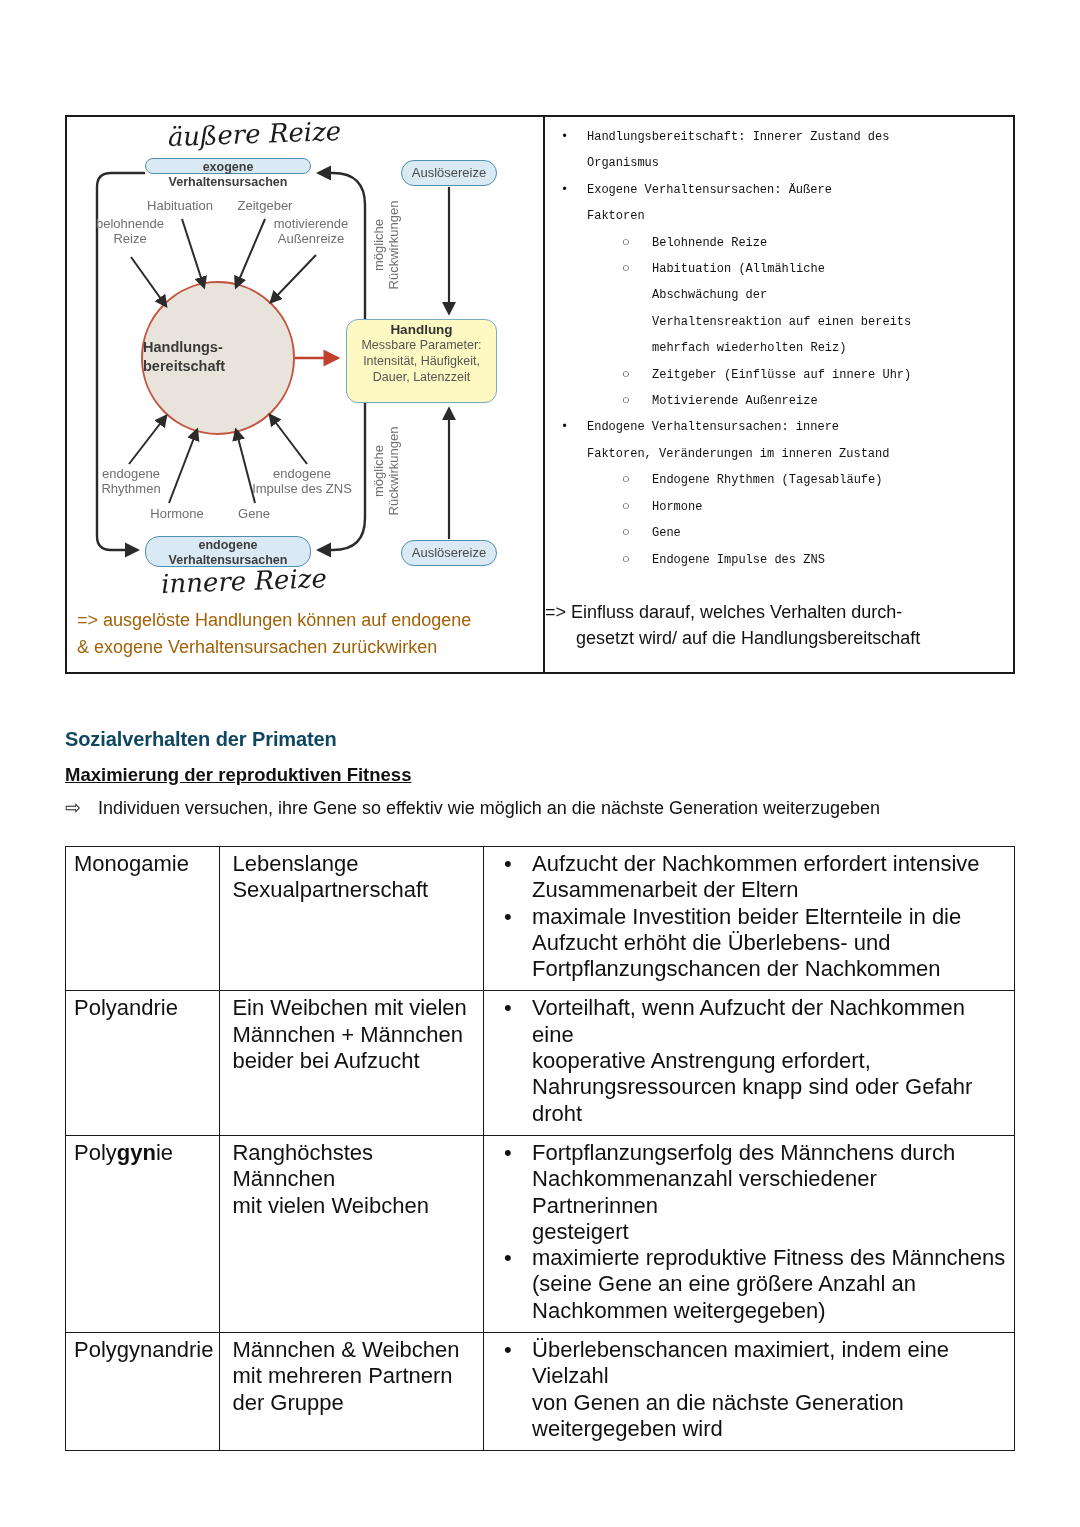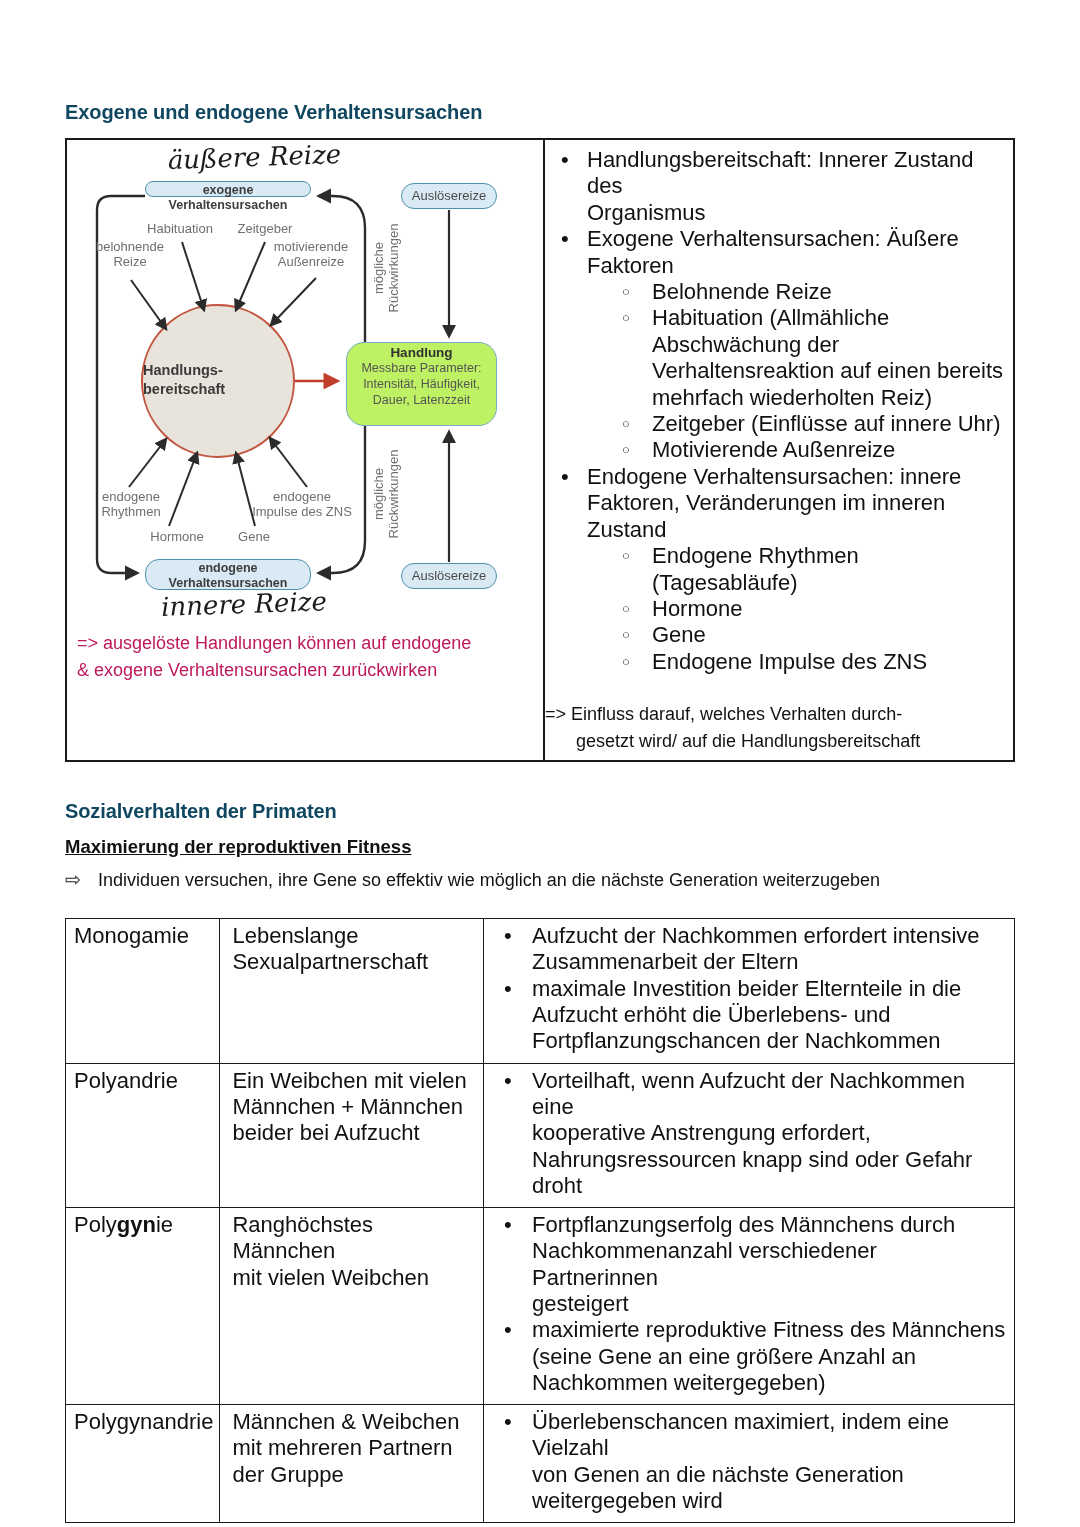--- a/index.html
+++ b/index.html
@@ -9,21 +9,21 @@
     font-family: "Liberation Sans", sans-serif;
     color: #111;
     overflow: hidden;
   }
   .page { padding: 101px 65px 0 65px; width: 1080px; }
 
   h1.sec {
     font-size: 20px; font-weight: bold; color: #0f4761;
     letter-spacing: -0.1px;
   }
-  .sec2 { margin-top: 38px; }
+  .sec2 { margin-top: 54px; }
   h2.sub {
     font-size: 18.5px; font-weight: bold; color: #111;
     text-decoration: underline; margin-top: 13px;
   }
   .intro { margin-top: 10px; font-size: 18px; display: flex; align-items: baseline; }
   .intro .arr { font-size: 19px; margin-right: 17px; color: #222; }
 
   
   table.t1 { border-collapse: collapse; margin-top: 14px; table-layout: fixed; }
   table.t1 td { border: 2px solid #1a1a1a; vertical-align: top; }
@@ -48,30 +48,30 @@
     position: absolute; color: #6f6f6f; font-size: 13px; line-height: 1.15;
     text-align: center; white-space: pre-line;
   }
   .rot { transform: rotate(-90deg); width: 120px; height: 36px; }
   .circle-label {
     position: absolute; left: 74px; top: 219px; width: 150px; text-align: left;
     font-weight: bold; font-size: 14.5px; color: #3a3a3a; line-height: 1.3;
   }
   .hbox {
     position: absolute; left: 277px; top: 200px; width: 151px; height: 84px;
-    background: #bef264; border: 1.5px solid #78abc6; border-radius: 18px;
+    background: #fef9c3; border: 1.5px solid #78abc6; border-radius: 12px;
     text-align: center; padding-top: 2px;
   }
   .hbox .t { font-weight: bold; font-size: 13.5px; color: #333; }
   .hbox .l { font-size: 12.5px; color: #555; line-height: 1.28; }
 
-  .dfoot { margin: 8px 6px 4px 8px; font-size: 18px; line-height: 26.5px; color: #be185d; }
+  .dfoot { margin: 8px 6px 10px 8px; font-size: 18px; line-height: 26.5px; color: #a16207; }
 
   
-  .bl { font-size: 22px; line-height: 26.4px; color: #111; white-space: pre-line; }
+  .bl { font-size: 12px; line-height: 26.4px; color: #111; white-space: pre-line; font-family: Liberation Mono, monospace; }
   .b1 { position: relative; padding-left: 42px; }
   .b1::before { content: "\2022"; position: absolute; left: 16px; top: 0; }
   .b2 { position: relative; padding-left: 107px; }
   .b2::before { content: "\25CB"; position: absolute; left: 77px; top: 0; font-size: 13px; }
   .pfoot { margin-top: 26px; font-size: 18px; line-height: 26.5px; }
   .pfoot .l2 { padding-left: 31px; }
 
   
   table.t2 { border-collapse: collapse; margin-top: 27px; table-layout: fixed; font-size: 22px; }
   table.t2 td { border: 1.7px solid #1a1a1a; vertical-align: top; line-height: 26.3px; }
@@ -81,21 +81,20 @@
   .p1 { position: relative; padding-left: 48px; white-space: pre-line; }
   .p1::before { content: "\2022"; position: absolute; left: 20px; top: 0; }
 
   .footnote { margin-top: 30px; font-size: 18px; }
 </style>
 </head>
 <body>
 
 <div class="page">
 
-  <h1 class="sec">Exogene und endogene Verhaltensursachen</h1>
 
   <table class="t1">
     <tbody>
         <tr>
       <td class="cell-diagram">
         <div class="diagram">
           <svg width="472" height="480" viewBox="0 0 472 480">
             <defs>
               <marker id="ah" viewBox="0 0 10 10" refX="8" refY="5" markerWidth="6.5" markerHeight="6.5" orient="auto-start-reverse">
                 <path d="M0,0 L10,5 L0,10 z" fill="#2b2b2b"></path>

